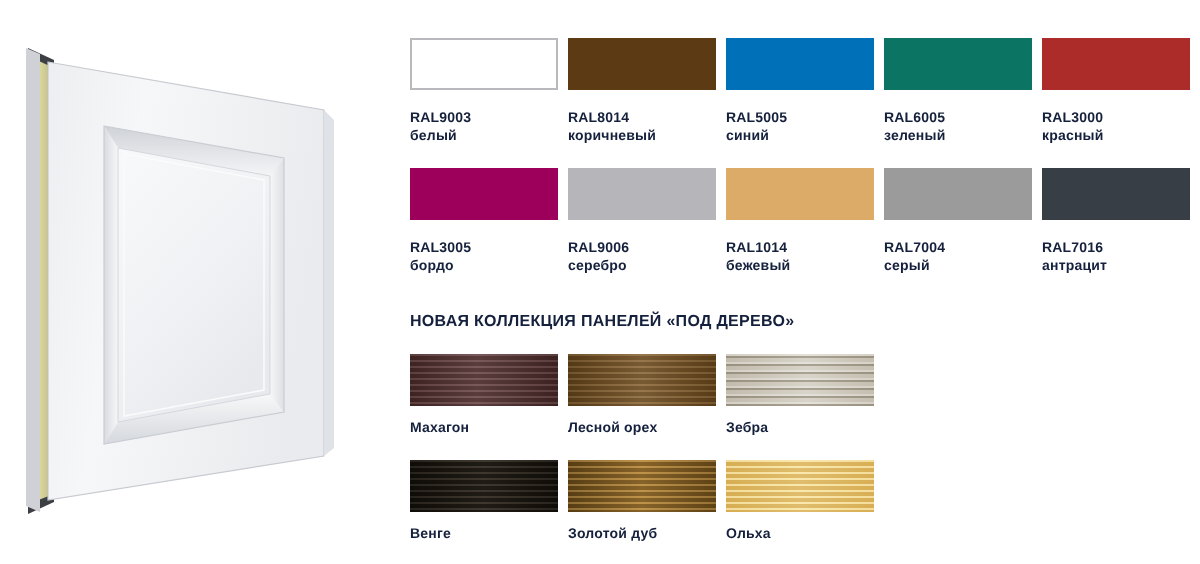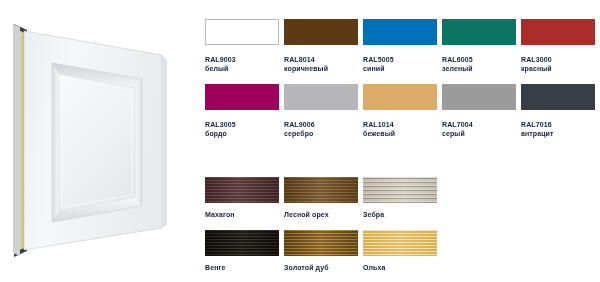--- a/index.html
+++ b/index.html
@@ -227,20 +227,21 @@
       <div class="swatch-name">серый</div>
     </div>
 
     <div class="swatch-cell">
       <div class="swatch-chip" style="background:#383e45"></div>
       <div class="swatch-code">RAL7016</div>
       <div class="swatch-name">антрацит</div>
     </div>
   </div>
 
+  <div id="wood-heading">НОВАЯ КОЛЛЕКЦИЯ ПАНЕЛЕЙ «ПОД ДЕРЕВО»</div>
 
   <div class="swatch-row" id="wood-row-1">
 
     <div class="swatch-cell">
       <div class="swatch-chip" style="background:#5a3232">
         <div class="grain" style="background:repeating-linear-gradient(180deg,rgba(255,255,255,.10) 0px,rgba(255,255,255,.10) 1px,rgba(0,0,0,.16) 1px,rgba(0,0,0,.16) 3px),linear-gradient(90deg,rgba(0,0,0,.18),rgba(255,255,255,.10) 45%,rgba(0,0,0,.20))"></div>
       </div>
       <div class="wood-name">Махагон</div>
     </div>
 

